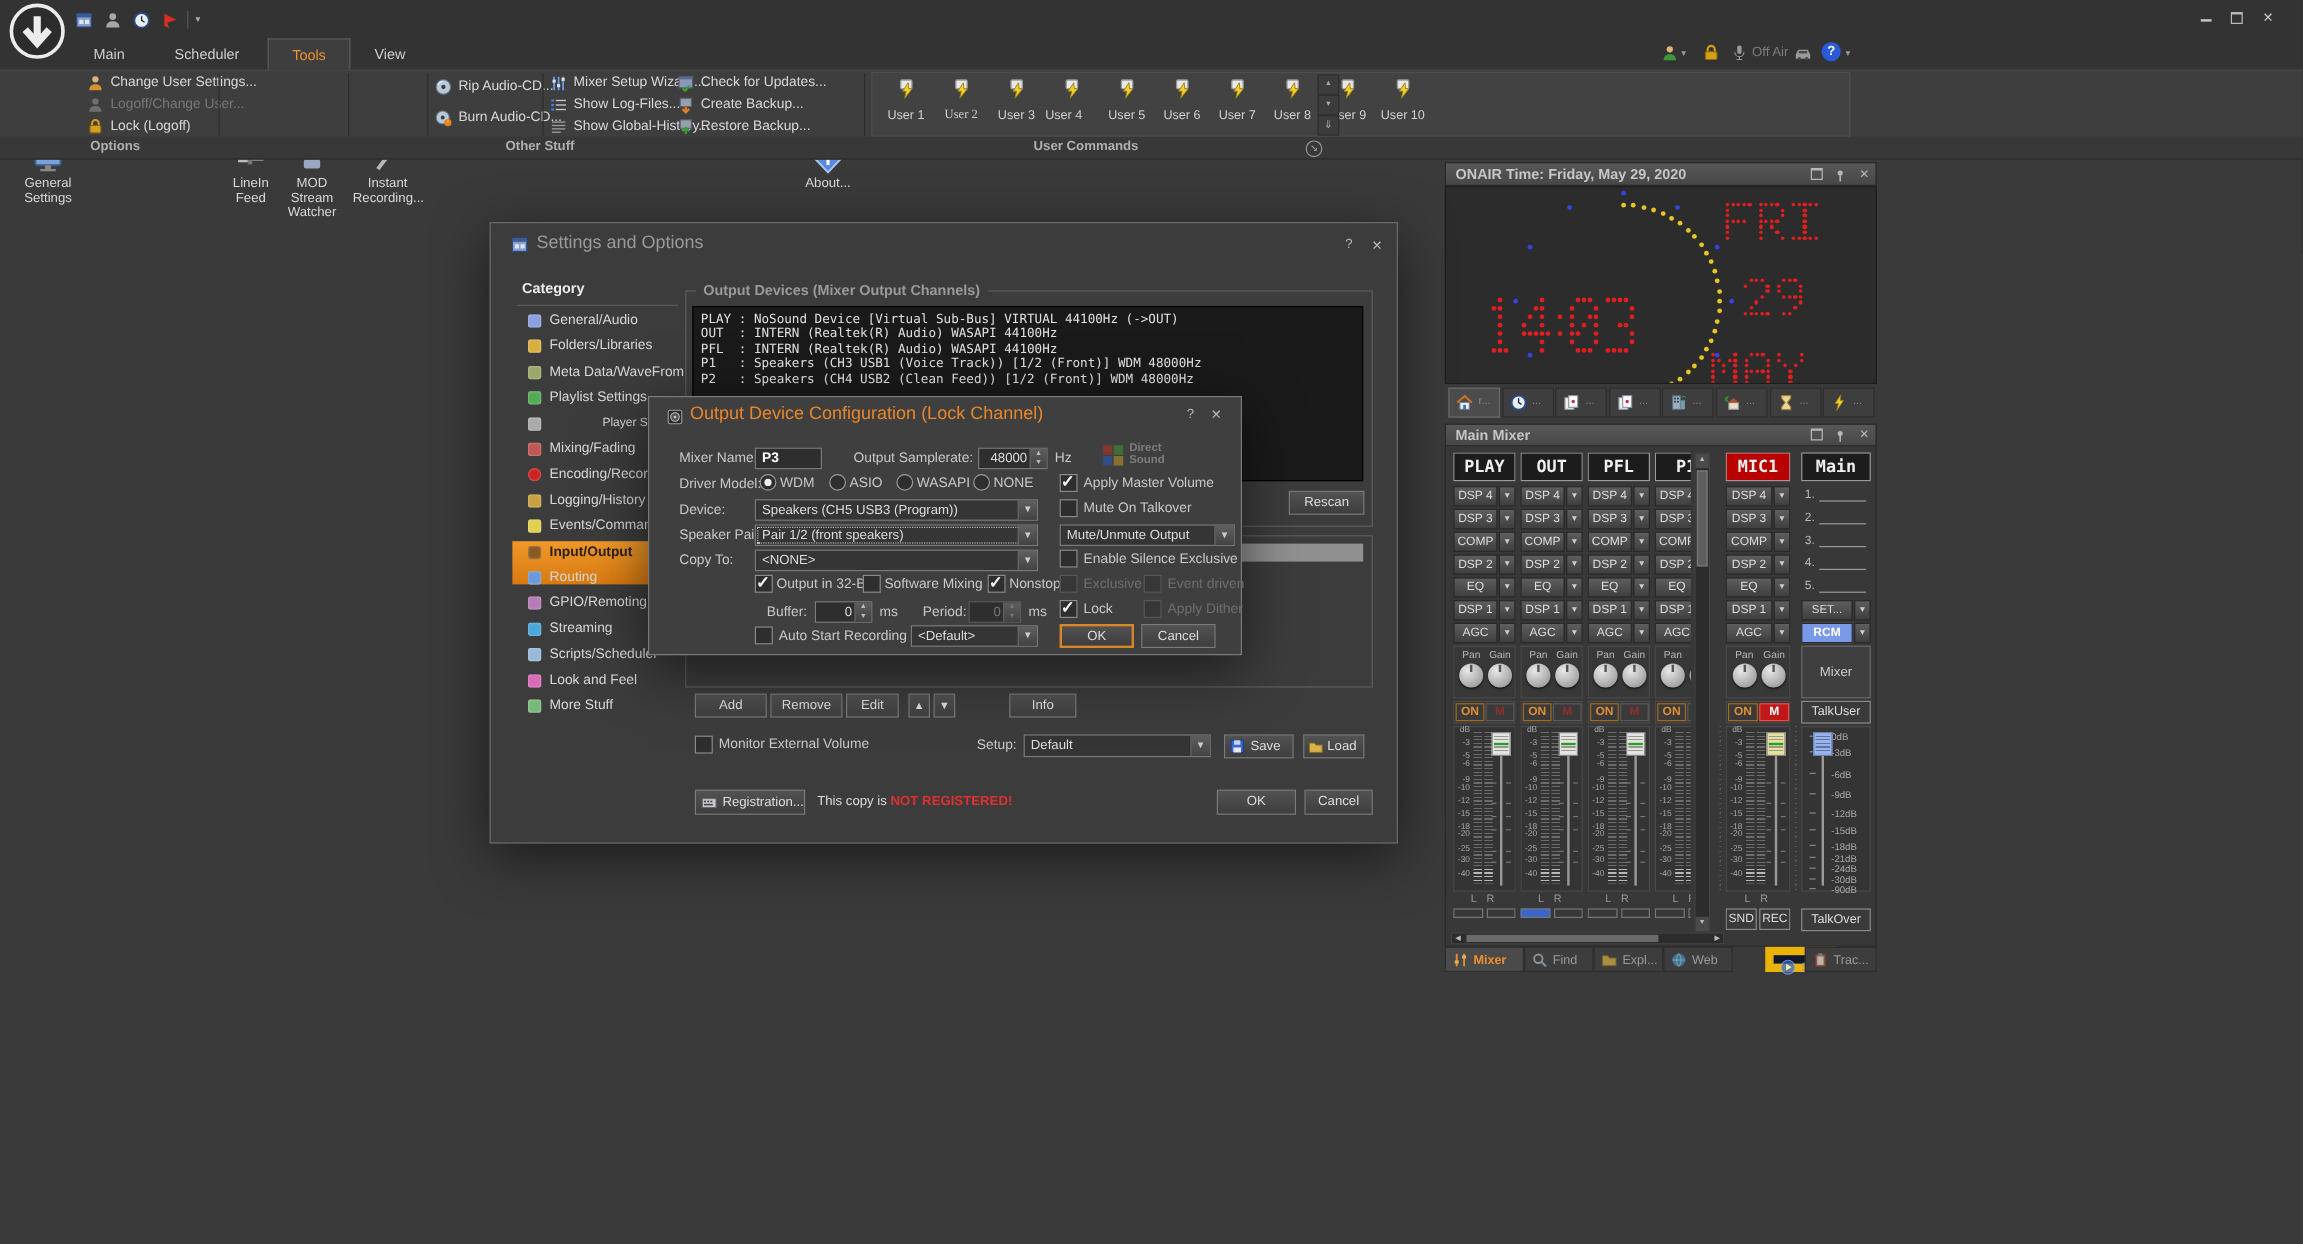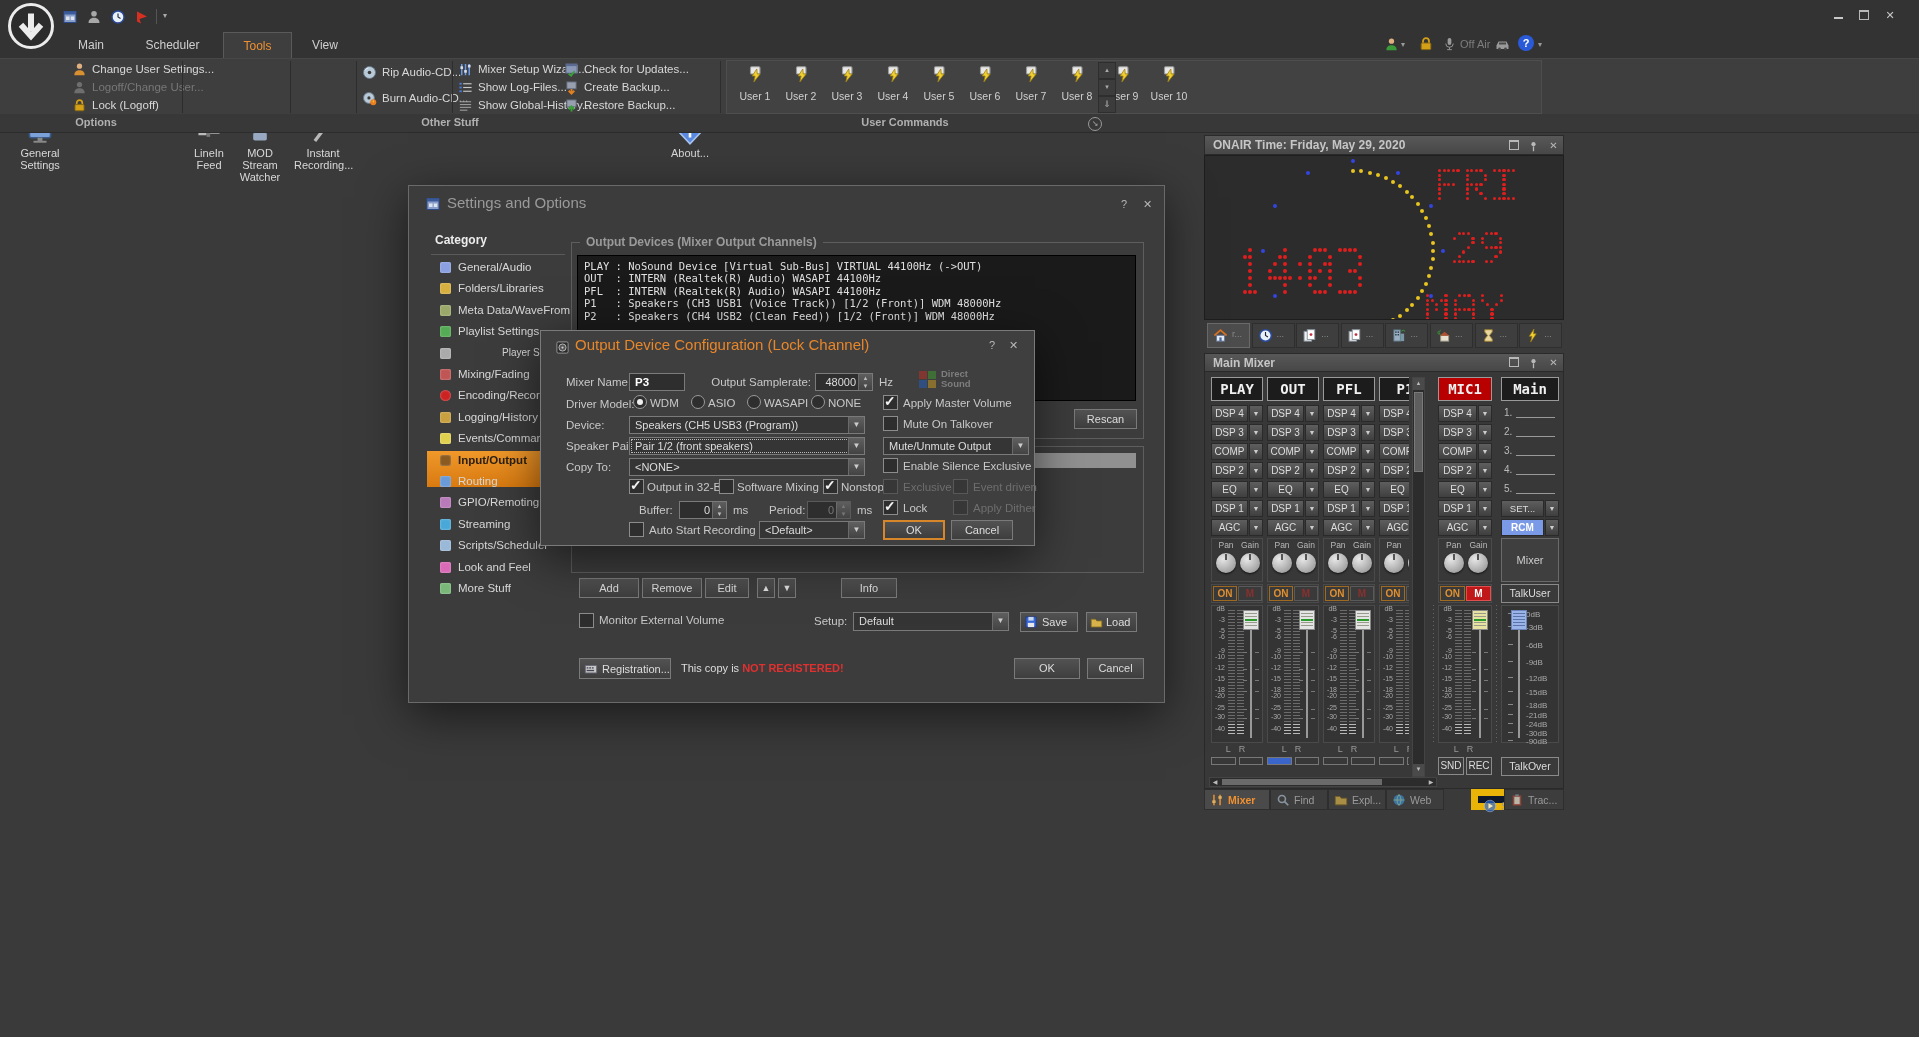--- a/index.html
+++ b/index.html
@@ -328,32 +328,32 @@
           </div>
           <div style="position:absolute;left:0;right:0;top:26px;font-size:10.5px;color:#d0d0d0;">User 1</div>
         </div>
         <div style="position:absolute;left:52px;top:3px;width:44px;height:47px;text-align:center;">
           <div style="position:absolute;left:13px;top:1px;width:18px;height:18px;">
             <svg viewBox="0 0 16 16">
               <rect x="4" y="1.5" width="8.4" height="6.5" rx="1" fill="#e8e8e8" stroke="#999"></rect>
               <path d="M9.6 3.5L5.5 9.8h2.6L7 15l5.6-7h-2.6z" fill="#f0d030" stroke="#a08010" stroke-width=".7"></path>
             </svg>
           </div>
-          <div style="position:absolute;left:0;right:0;top:26px;font-size:10.5px;color:#d0d0d0;">User 2</div>
+          <div style="position:absolute;left:0;right:0;top:26px;font-size:10.5px;color:#d0d0d0;font-family:Liberation Serif, serif;">User 2</div>
         </div>
         <div style="position:absolute;left:98px;top:3px;width:44px;height:47px;text-align:center;">
           <div style="position:absolute;left:13px;top:1px;width:18px;height:18px;">
             <svg viewBox="0 0 16 16">
               <rect x="4" y="1.5" width="8.4" height="6.5" rx="1" fill="#e8e8e8" stroke="#999"></rect>
               <path d="M9.6 3.5L5.5 9.8h2.6L7 15l5.6-7h-2.6z" fill="#f0d030" stroke="#a08010" stroke-width=".7"></path>
             </svg>
           </div>
           <div style="position:absolute;left:0;right:0;top:26px;font-size:10.5px;color:#d0d0d0;">User 3</div>
         </div>
-        <div style="position:absolute;left:144px;top:3px;width:44px;height:47px;text-align:center;">
+        <div style="position:absolute;left:144px;top:3px;width:44px;height:47px;text-align:left;">
           <div style="position:absolute;left:13px;top:1px;width:18px;height:18px;">
             <svg viewBox="0 0 16 16">
               <rect x="4" y="1.5" width="8.4" height="6.5" rx="1" fill="#e8e8e8" stroke="#999"></rect>
               <path d="M9.6 3.5L5.5 9.8h2.6L7 15l5.6-7h-2.6z" fill="#f0d030" stroke="#a08010" stroke-width=".7"></path>
             </svg>
           </div>
           <div style="position:absolute;left:0;right:0;top:26px;font-size:10.5px;color:#d0d0d0;">User 4</div>
         </div>
         <div style="position:absolute;left:190px;top:3px;width:44px;height:47px;text-align:center;">
           <div style="position:absolute;left:13px;top:1px;width:18px;height:18px;">

